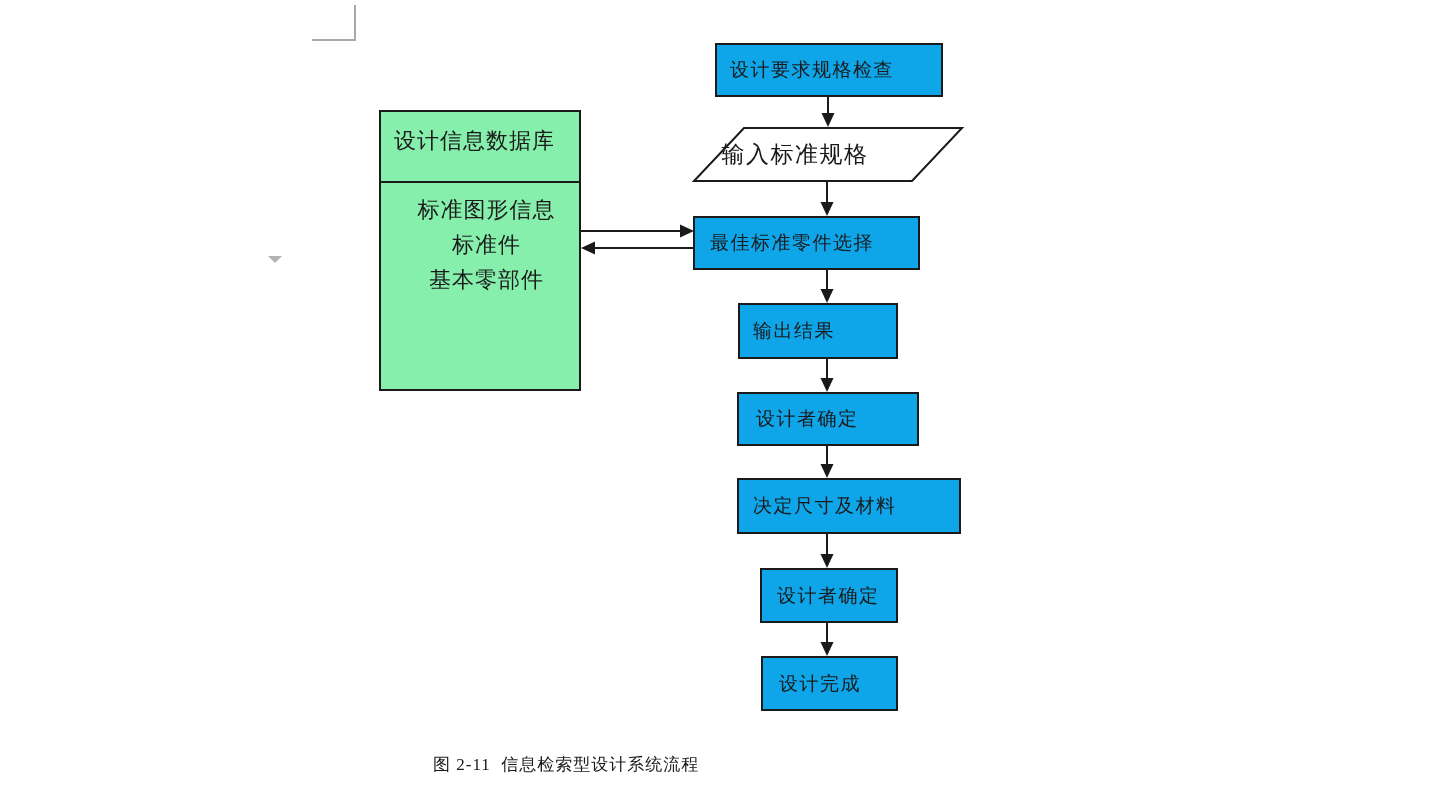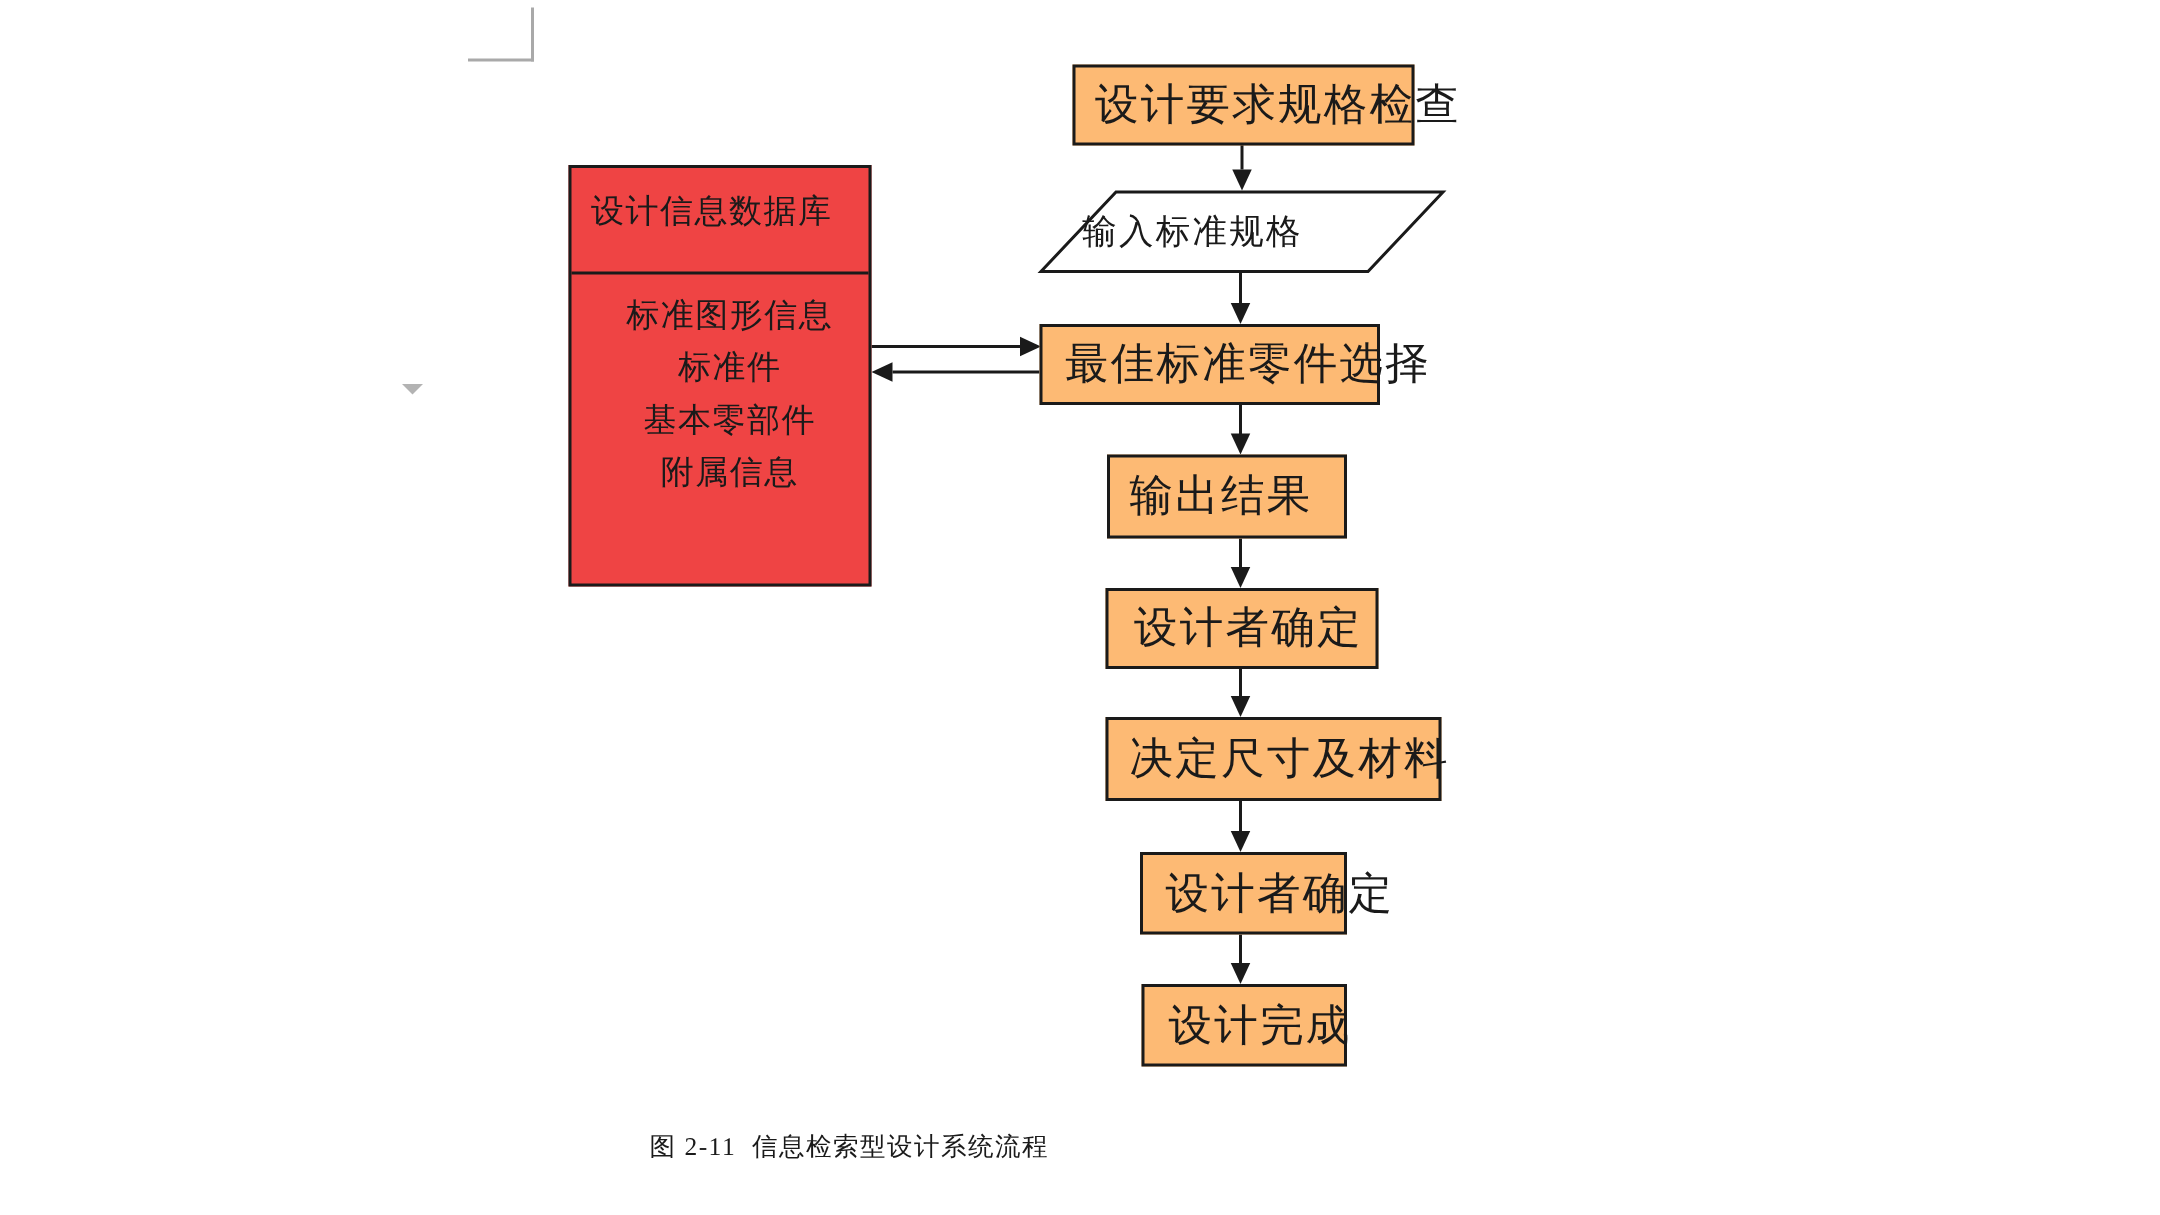--- a/index.html
+++ b/index.html
@@ -40,24 +40,24 @@
     left: 0; top: 0;
     width: 1440px; height: 810px;
     z-index: 1;
   }
 
   
   .flow-node {
     position: absolute;
     box-sizing: border-box;
     border: 2px solid #1a1a1a;
-    background: #fdba74;
+    background: #0ea5e9;
     display: flex;
     align-items: center;
-    font-size: 29px;
+    font-size: 19px;
     letter-spacing: 1.5px;
     z-index: 2;
     white-space: nowrap;
   }
   #node-spec-check      { left: 715px; top:  43px; width: 228px; height: 54px; padding-left: 13px; }
   #node-best-select     { left: 693px; top: 216px; width: 227px; height: 54px; padding-left: 15px; }
   #node-output-result   { left: 738px; top: 303px; width: 160px; height: 56px; padding-left: 13px; }
   #node-designer-confirm{ left: 737px; top: 392px; width: 182px; height: 54px; padding-left: 17px; }
   #node-size-material   { left: 737px; top: 478px; width: 224px; height: 56px; padding-left: 14px; }
   #node-auto-draw       { left: 760px; top: 568px; width: 138px; height: 55px; padding-left: 15px; }
@@ -75,21 +75,21 @@
     z-index: 2;
     white-space: nowrap;
   }
 
   
   #db-box {
     left: 379px; top: 110px;
     width: 202px; height: 281px;
     box-sizing: border-box;
     border: 2px solid #1a1a1a;
-    background: #ef4444;
+    background: #86efac;
     z-index: 2;
   }
   #db-header {
     box-sizing: border-box;
     height: 71px;
     border-bottom: 2px solid #1a1a1a;
     padding: 14px 0 0 13px;
     font-size: 22px;
     letter-spacing: 1px;
     white-space: nowrap;
@@ -158,21 +158,20 @@
       <polygon points="581,248 595,241.5 595,254.5" stroke="none"></polygon>
     </g>
   </svg>
 
   <div class="abs" id="db-box">
     <div id="db-header">设计信息数据库</div>
     <div id="db-list">
       <div>标准图形信息</div>
       <div>标准件</div>
       <div>基本零部件</div>
-      <div>附属信息</div>
     </div>
   </div>
 
   <div class="flow-node" id="node-spec-check">设计要求规格检查</div>
 
   <div class="abs" id="node-input-spec-label">输入标准规格</div>
 
   <div class="flow-node" id="node-best-select">最佳标准零件选择</div>
 
   <div class="flow-node" id="node-output-result">输出结果</div>

